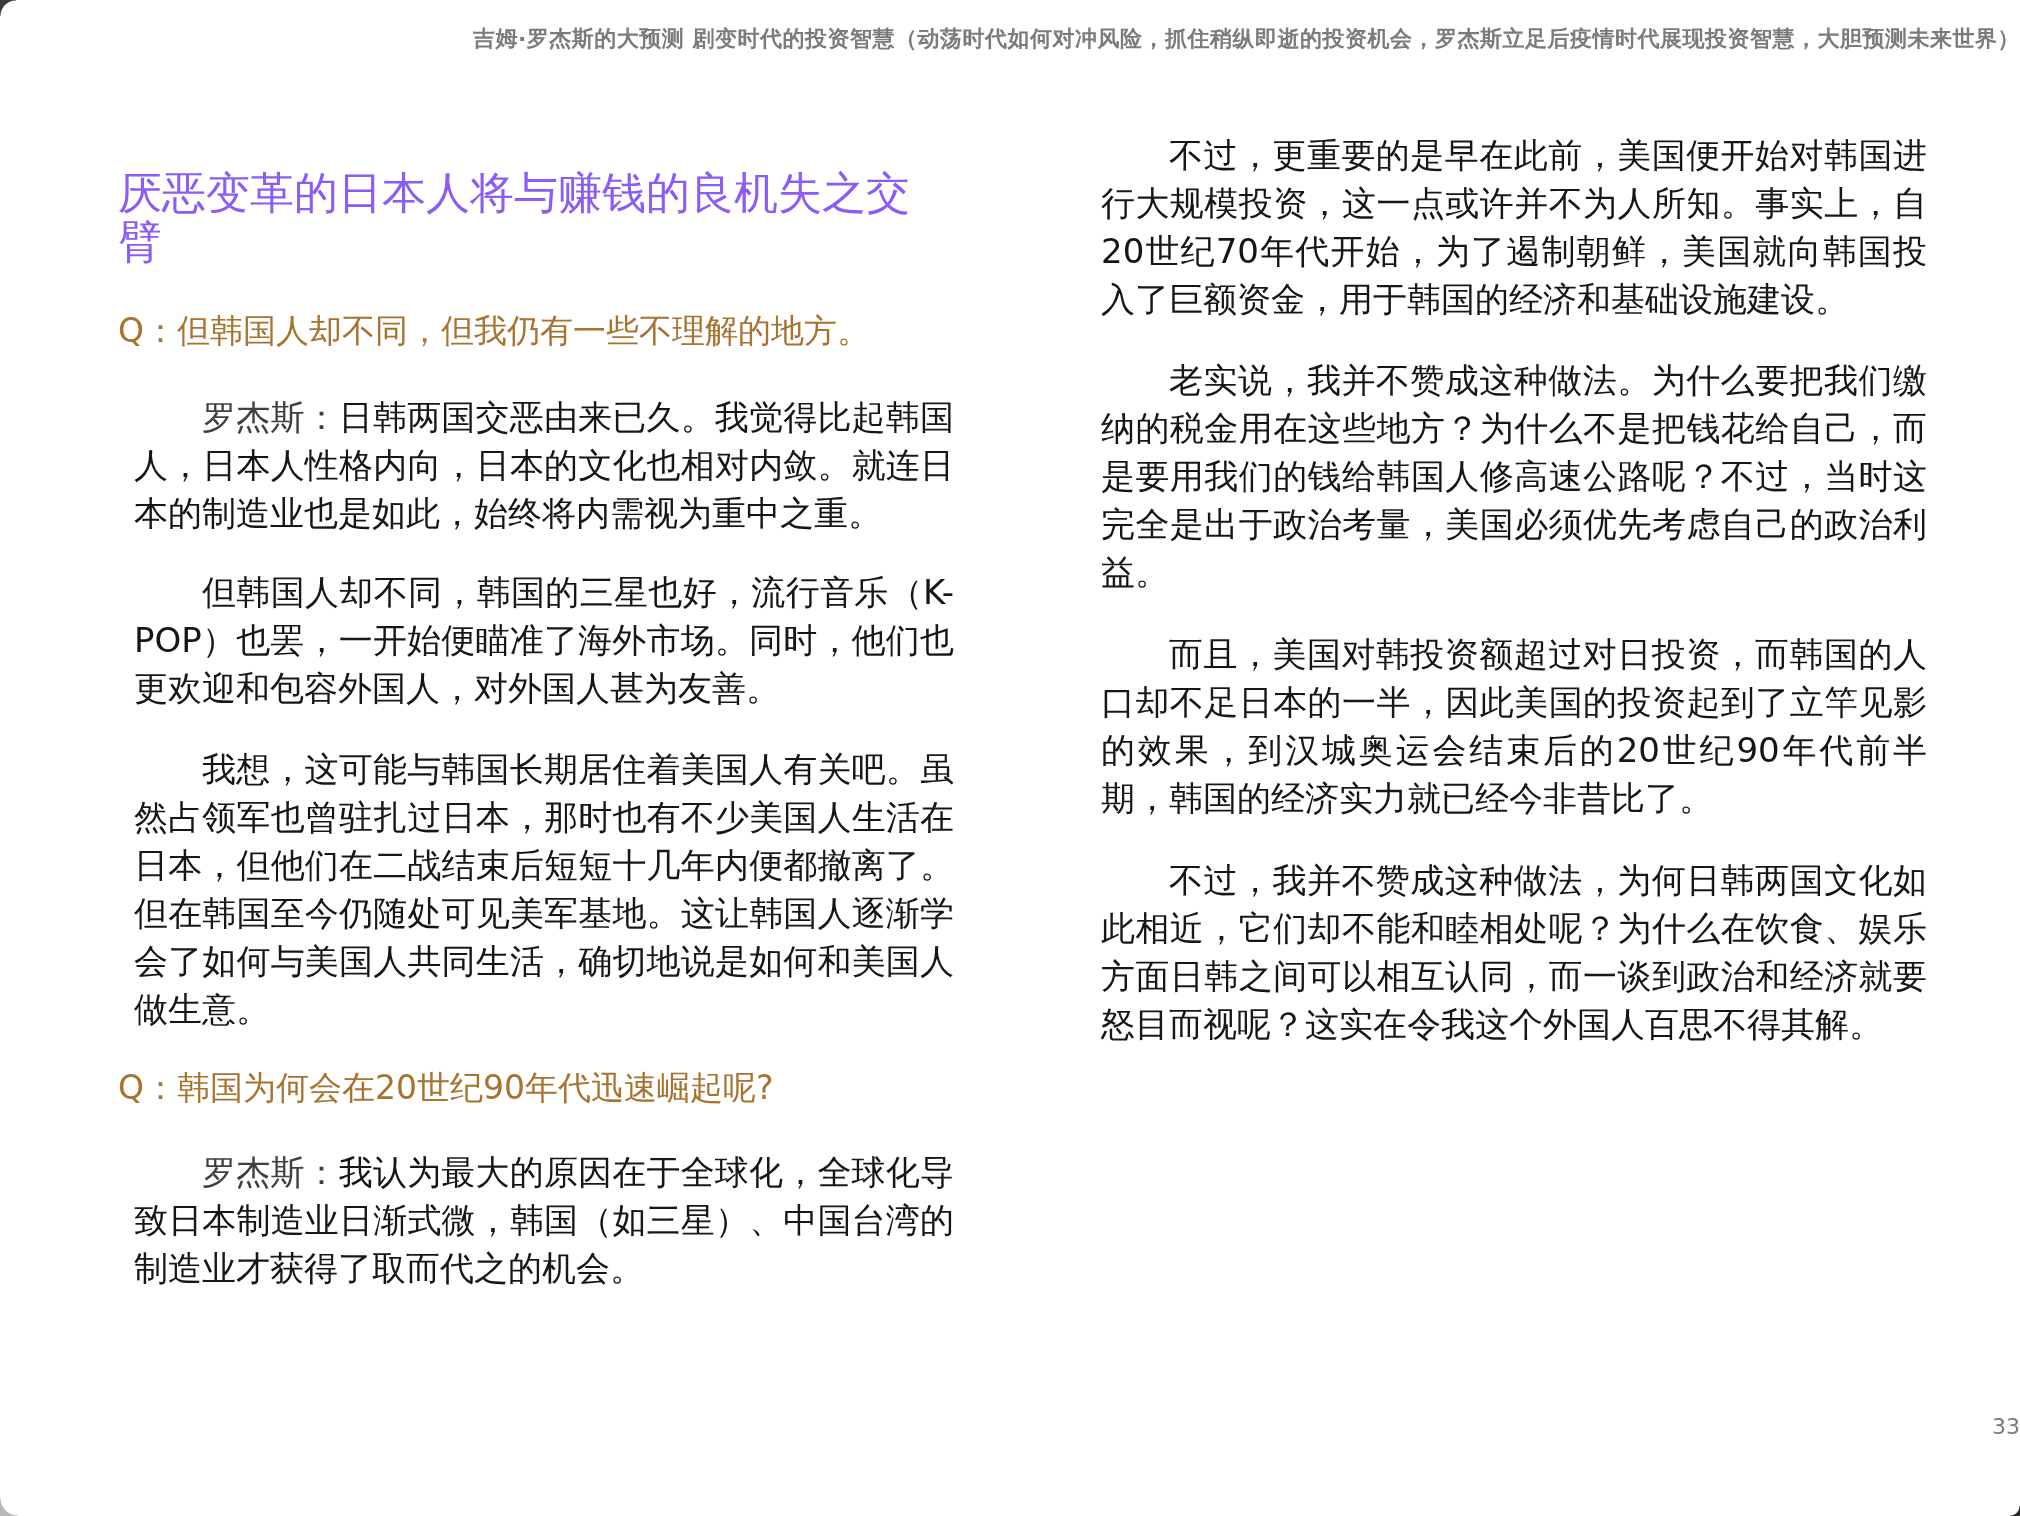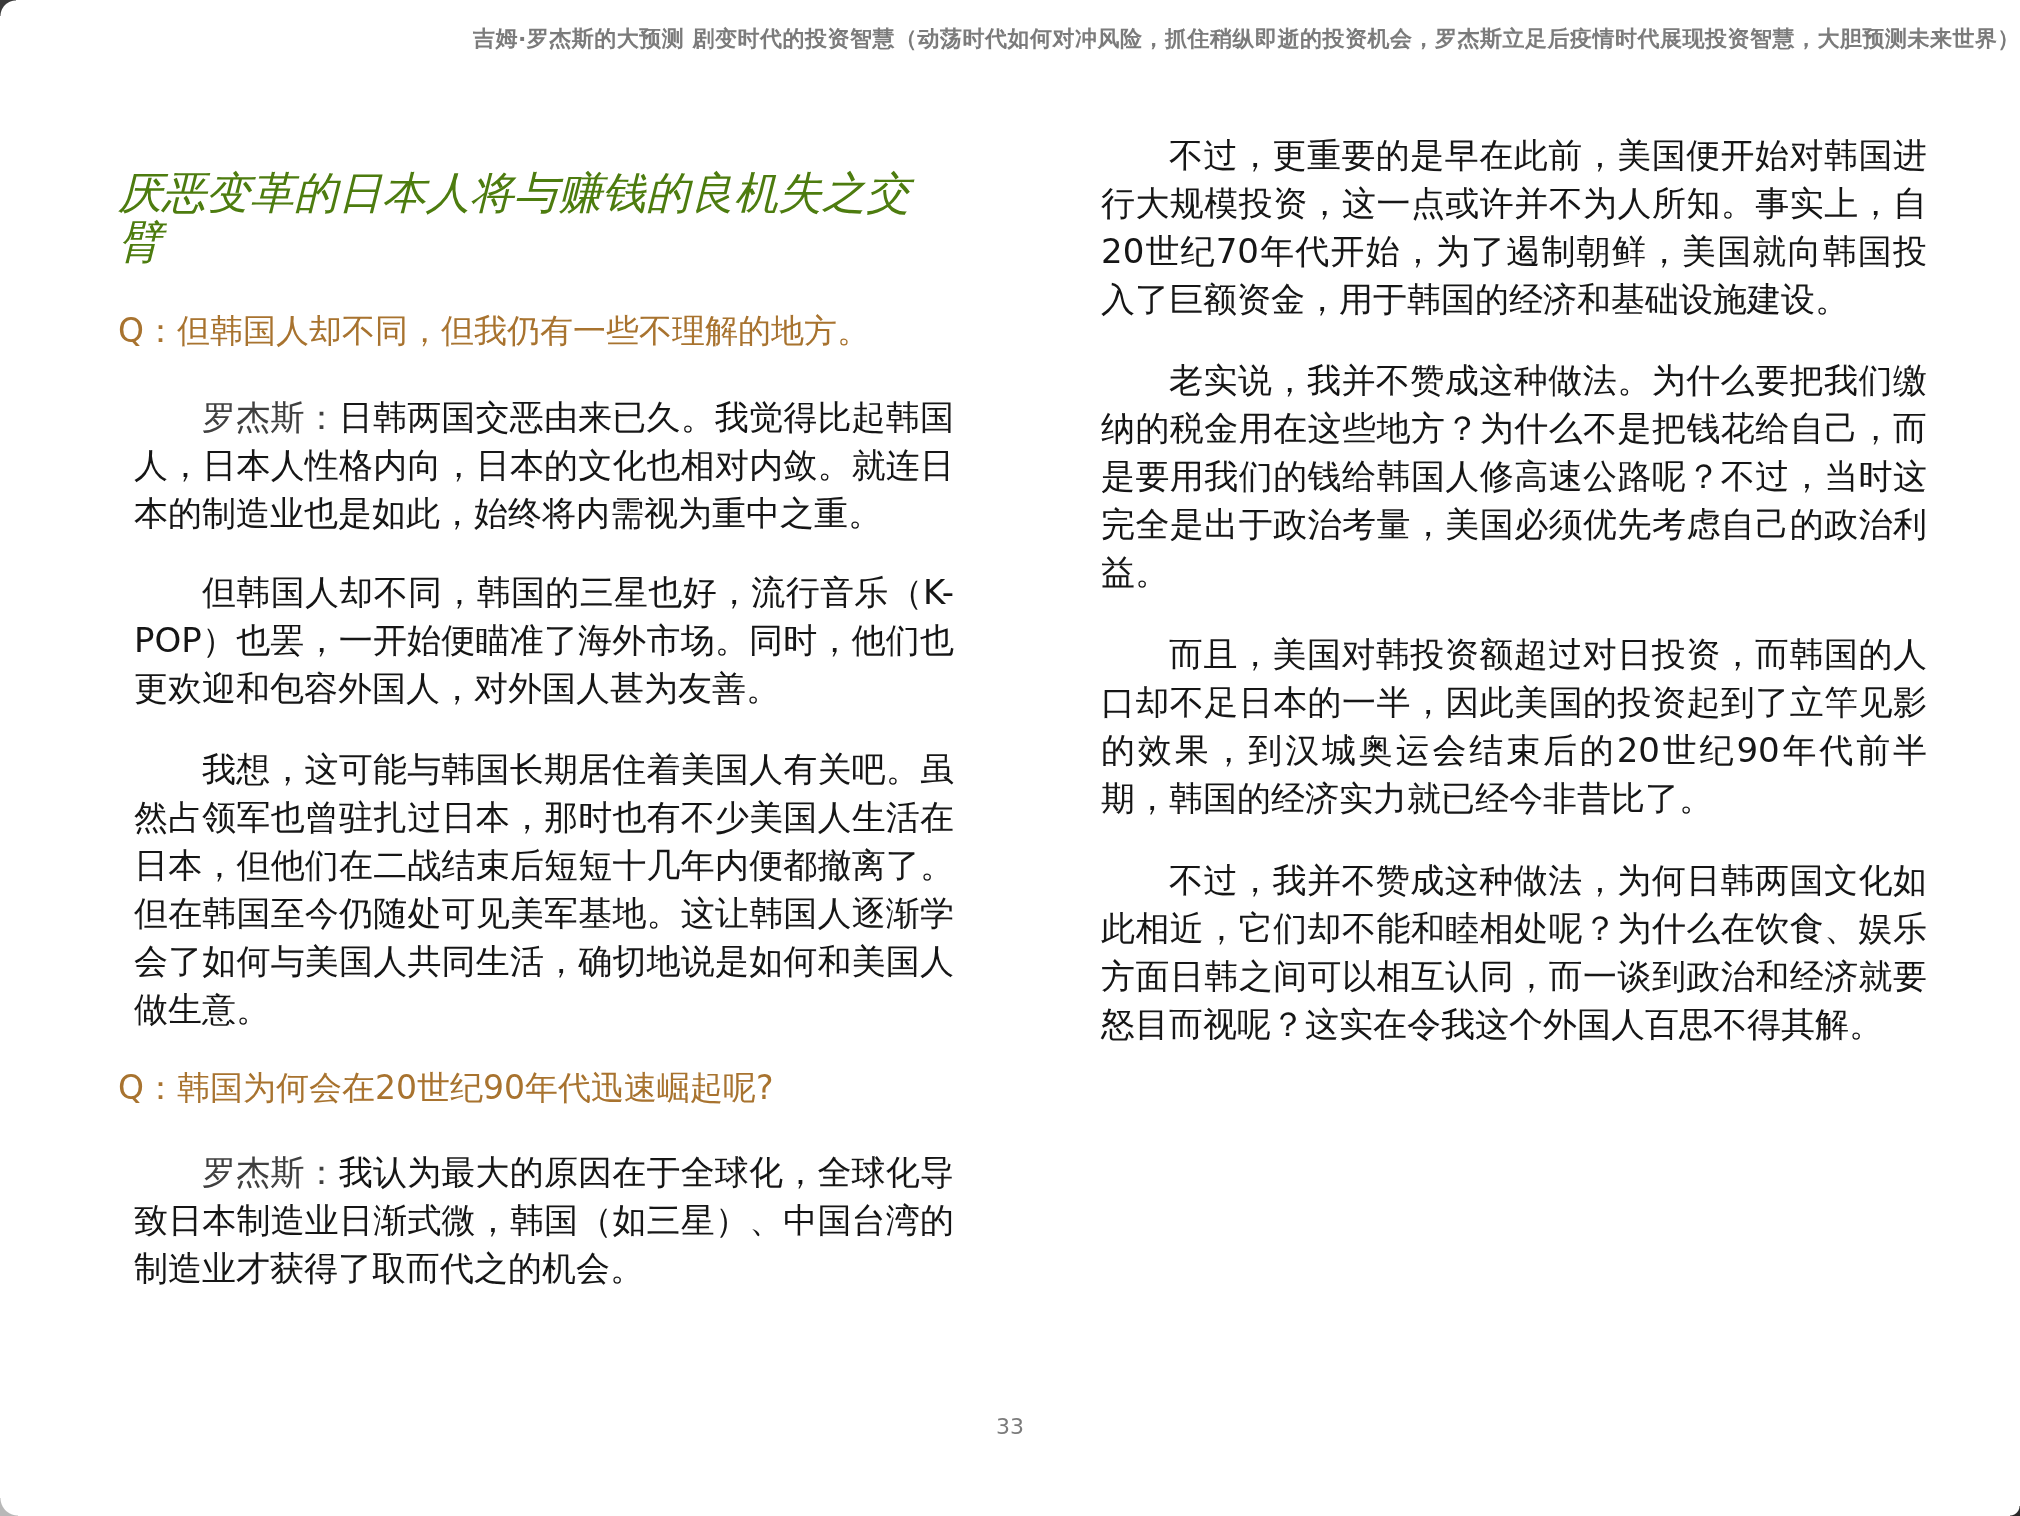--- a/index.html
+++ b/index.html
@@ -21,34 +21,34 @@
     position:absolute; left:0; right:0; top:24px; text-align:right;
     font-size:22px; font-weight:bold; color:#7b7b7b; letter-spacing:0.5px;
     white-space:nowrap;
   }
   .column { position:absolute; top:0; }
   .col-left  { left:118px; width:820px; }
   .col-right { left:1085px; width:826px; }
 
   .chapter-heading {
     position:absolute; left:0; top:168px; width:820px;
-    font-size:44px; line-height:49px; color:#4d7c0f; font-weight:normal; margin:0;font-style:italic;
+    font-size:44px; line-height:49px; color:#8b5cf6; font-weight:normal; margin:0;
   }
   .q {
     position:absolute; left:0; width:820px;
     font-size:33px; line-height:48px; color:#a8732f; margin:0;
   }
   .para {
     position:absolute; left:16px; width:826px;
     font-size:34px; line-height:48px; color:#161616; margin:0;
     text-indent:68px; text-align:justify;
   }
   .speaker { color:#404040; }
   .page-number {
-    position:absolute; left:0; right:0; top:1414px; text-align:center;
+    position:absolute; left:0; right:0; top:1414px; text-align:right;
     font-size:22px; color:#7b7b7b;
   }
 </style>
 </head>
 <body>
 
 <div class="corner-tl"></div>
 <div class="corner-bl"></div>
 <div class="corner-br"></div>
 

